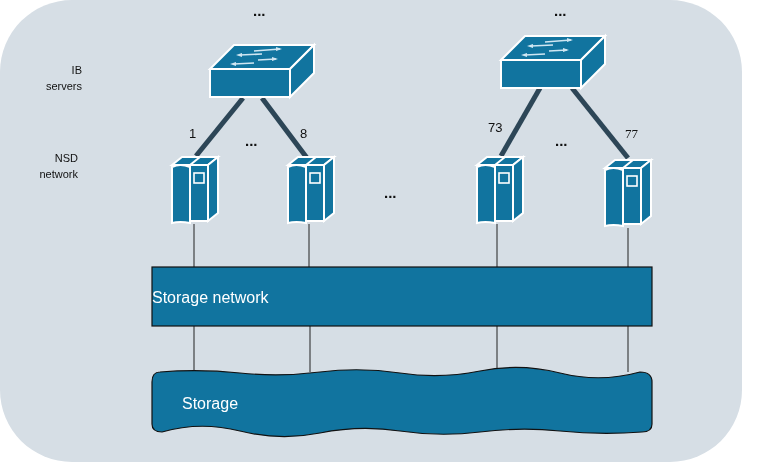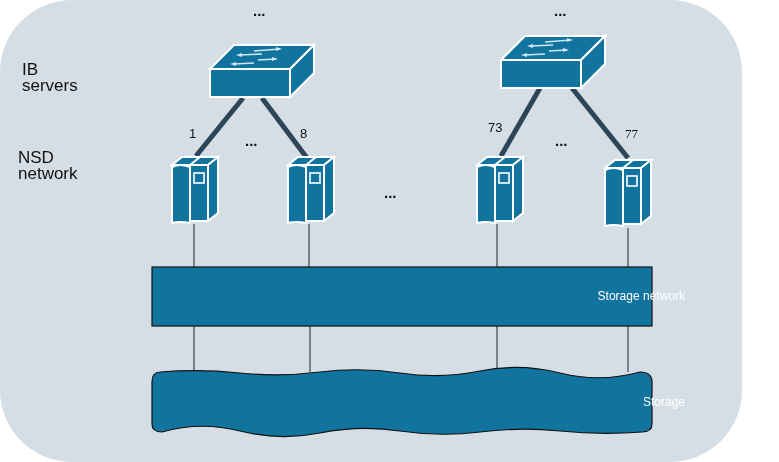--- a/index.html
+++ b/index.html
@@ -1,24 +1,24 @@
 <!DOCTYPE html>
 <html><head>
 <meta charset="utf-8">
 <style>
   html, body { margin: 0; padding: 0; background: #ffffff; }
   body { width: 779px; height: 462px; position: relative; overflow: hidden;
          font-family: "Liberation Sans", sans-serif; }
   #panel { position: absolute; left: 0; top: 0; width: 742px; height: 462px;
            background: #d6dee5; border-radius: 72px; }
   svg#diagram { position: absolute; left: 0; top: 0; }
-  .lbl { position: absolute; font-size: 17px; color: #111; text-align: left; line-height: 16px; }
+  .lbl { position: absolute; font-size: 11px; color: #111; text-align: right; line-height: 16px; }
   .num { position: absolute; font-size: 13px; color: #111; }
   .dots { position: absolute; font-size: 15px; font-weight: bold; color: #111; letter-spacing: 0px; }
-  .box-text { position: absolute; font-size: 12px; color: #ffffff; text-align: right; margin-left: 33px; }
+  .box-text { position: absolute; font-size: 16px; color: #ffffff; text-align: left; }
 </style>
 </head>
 <body>
 
 <div id="panel"></div>
 
 <svg id="diagram" width="779" height="462">
   <defs>
     <g id="switch-shape">
 
@@ -96,13 +96,13 @@
 <span class="num" style="left:488px; top:120px;">73</span>
 <span class="num" style="left:625px; top:126px;font-family:Liberation Serif, serif;">77</span>
 
 <span class="dots" style="left:253px; top:2px;">...</span>
 <span class="dots" style="left:554px; top:2px;">...</span>
 <span class="dots" style="left:245px; top:132px;">...</span>
 <span class="dots" style="left:384px; top:184px;">...</span>
 <span class="dots" style="left:555px; top:132px;">...</span>
 
 <div class="box-text" style="left:152px; top:289px; width:500px;">Storage network</div>
-<div class="box-text" style="left:152px; top:395px; width:500px;">Storage</div>
+<div class="box-text" style="left:152px; top:395px; width:500px;padding-left:30px;">Storage</div>
 
 </body></html>

